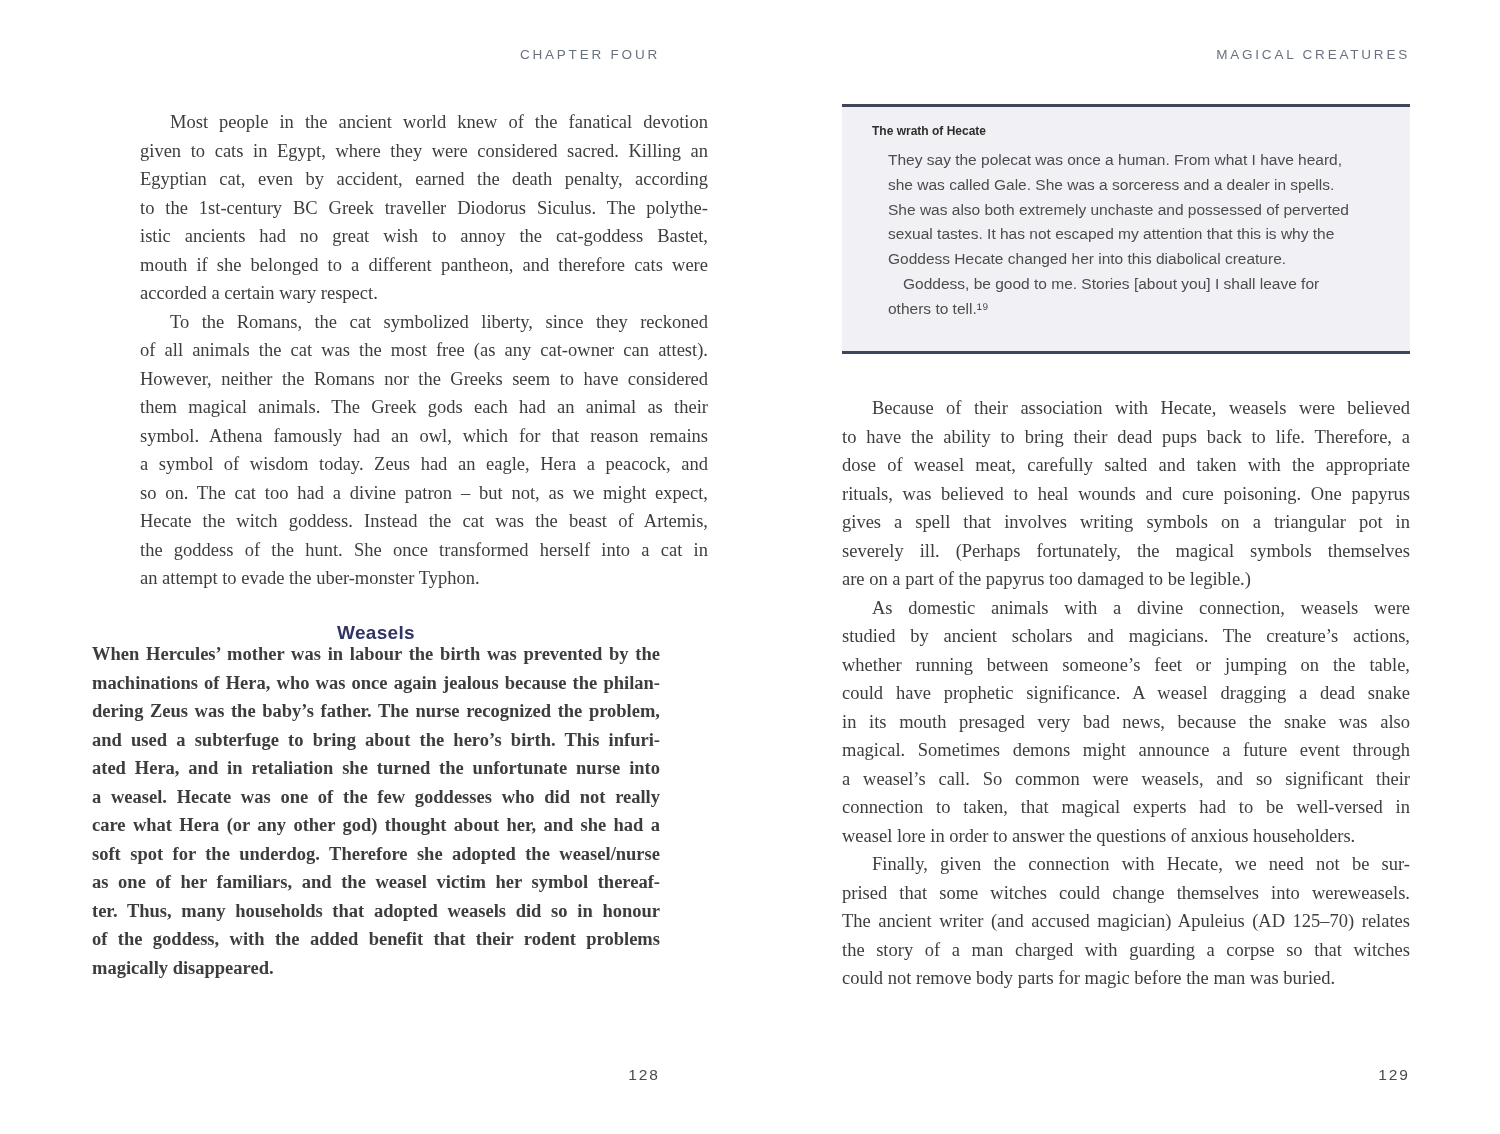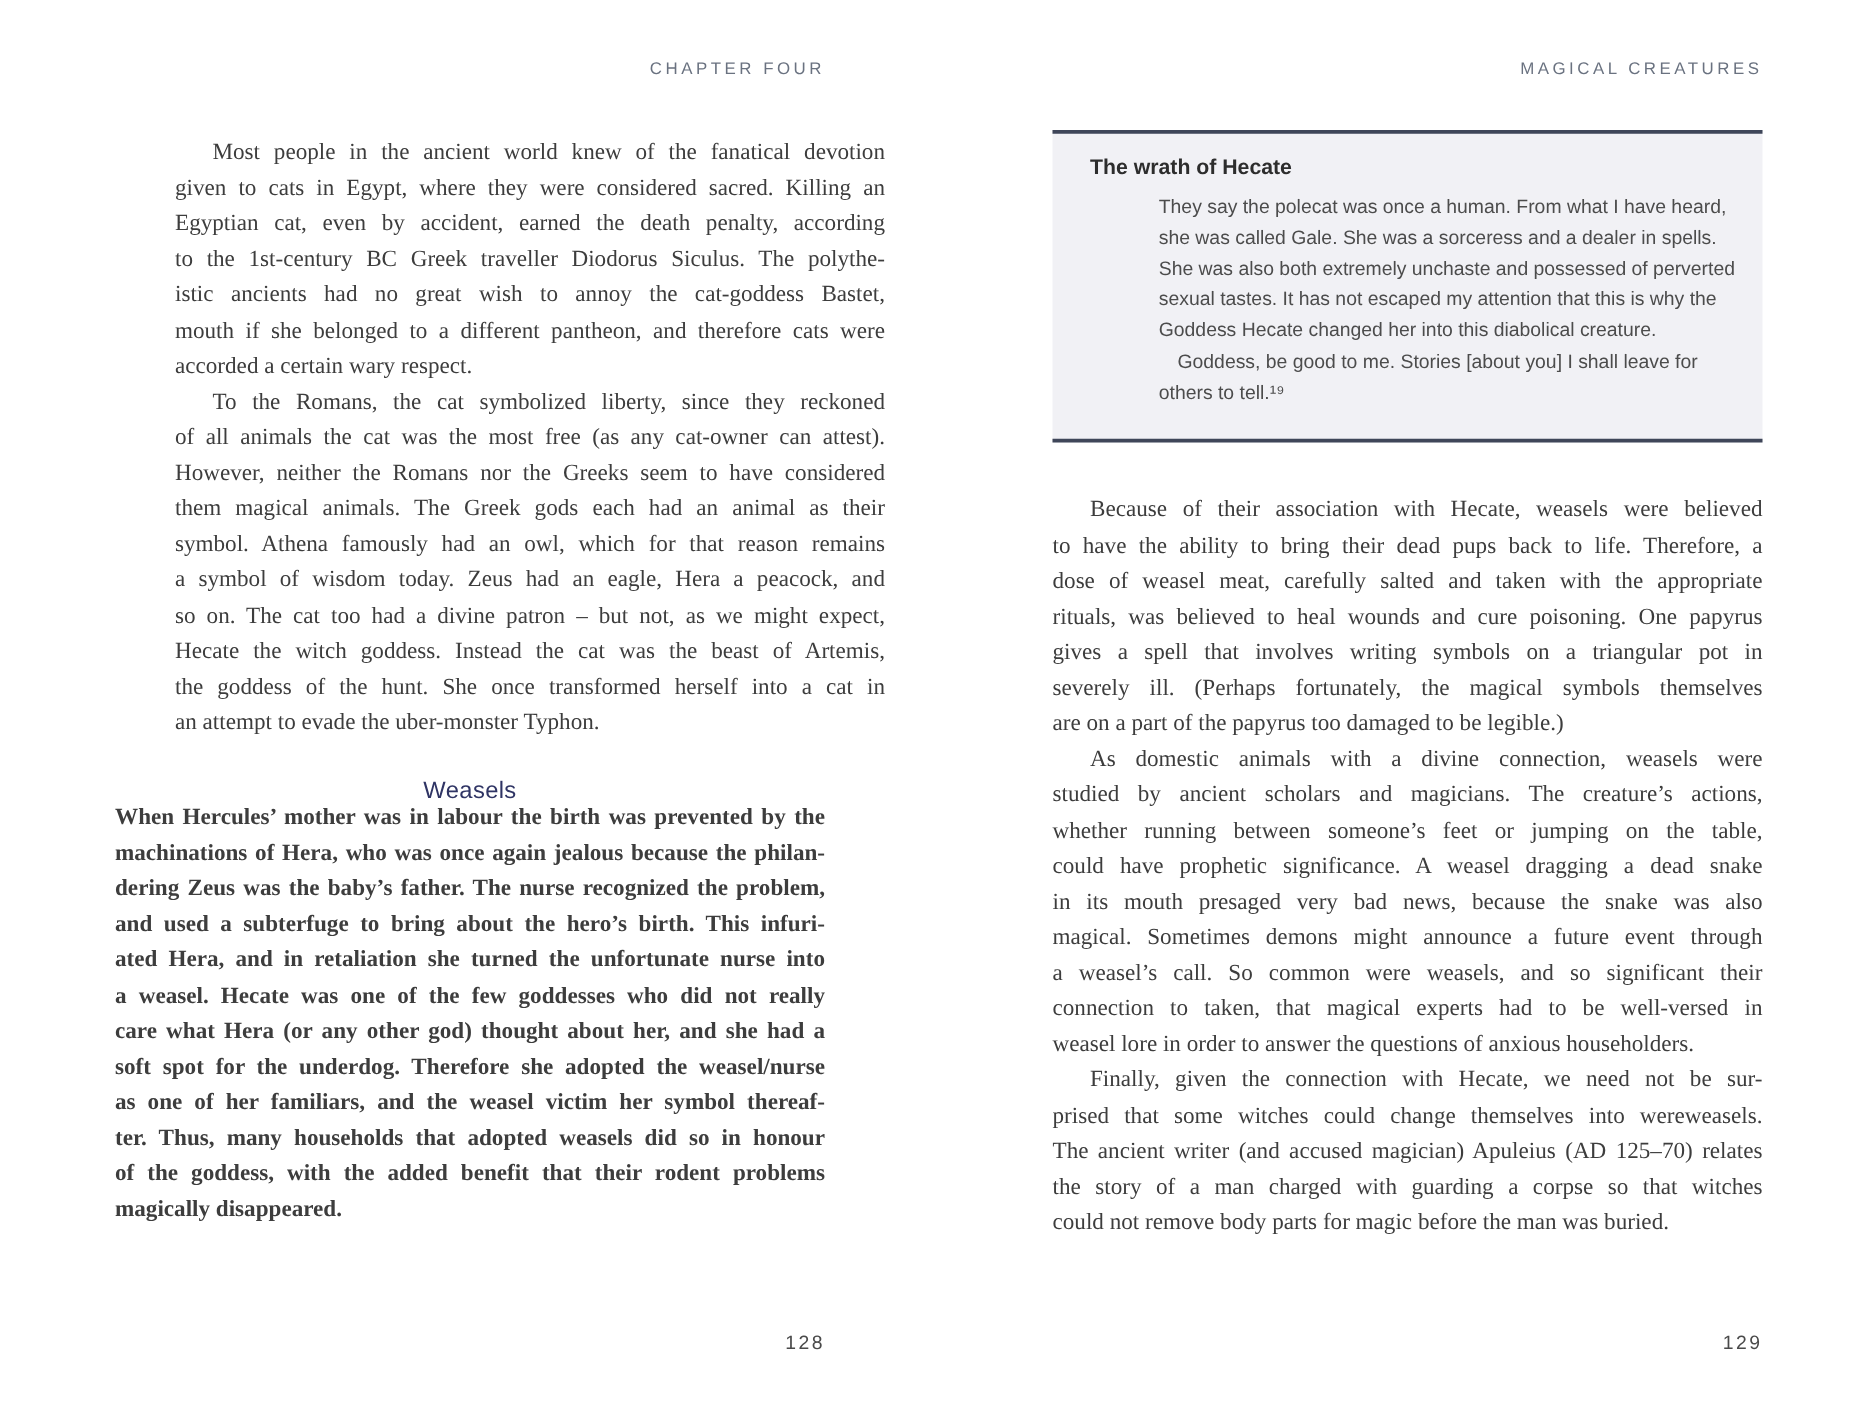--- a/index.html
+++ b/index.html
@@ -41,52 +41,51 @@
     text-align-last: justify;
     height: 28.5px;
   }
   .para .line.last { text-align-last: left; }
   .para.indent .line:first-child { text-indent: 30px; }
 
   .para.nojust .line {
     text-align: left;
     text-align-last: left;
     white-space: nowrap;
-    margin-left: 39px;
   }
   .line.line-indent { padding-left: 15px; }
 
   .section-heading {
     position: absolute;
     left: 92px;
     top: 622px;
     width: 568px;
     text-align: center;
     font-family: "Liberation Sans", "DejaVu Sans", sans-serif;
-    font-weight: 400;
+    font-weight: 700;
     font-size: 19px;
     letter-spacing: 0.3px;
     color: #2f3464;
   }
 
   .callout-box {
     position: absolute;
     left: 842px;
     top: 104px;
     width: 568px;
     height: 250px;
     box-sizing: border-box;
     background: #f1f1f5;
     border-top: 3px solid #3f4659;
     border-bottom: 3px solid #3f4659;
     padding: 17px 24px 0 30px;
     font-family: "Liberation Sans", "DejaVu Sans", sans-serif;
   }
   .callout-title {
-    font-size: 17px;
+    font-size: 12px;
     font-weight: 700;
     color: #2d2d2d;
     margin-bottom: 10px;
   }
   .callout-body {
     padding-left: 16px;
     font-size: 15.5px;
     line-height: 24.8px;
     color: #4c4c4c;
   }

